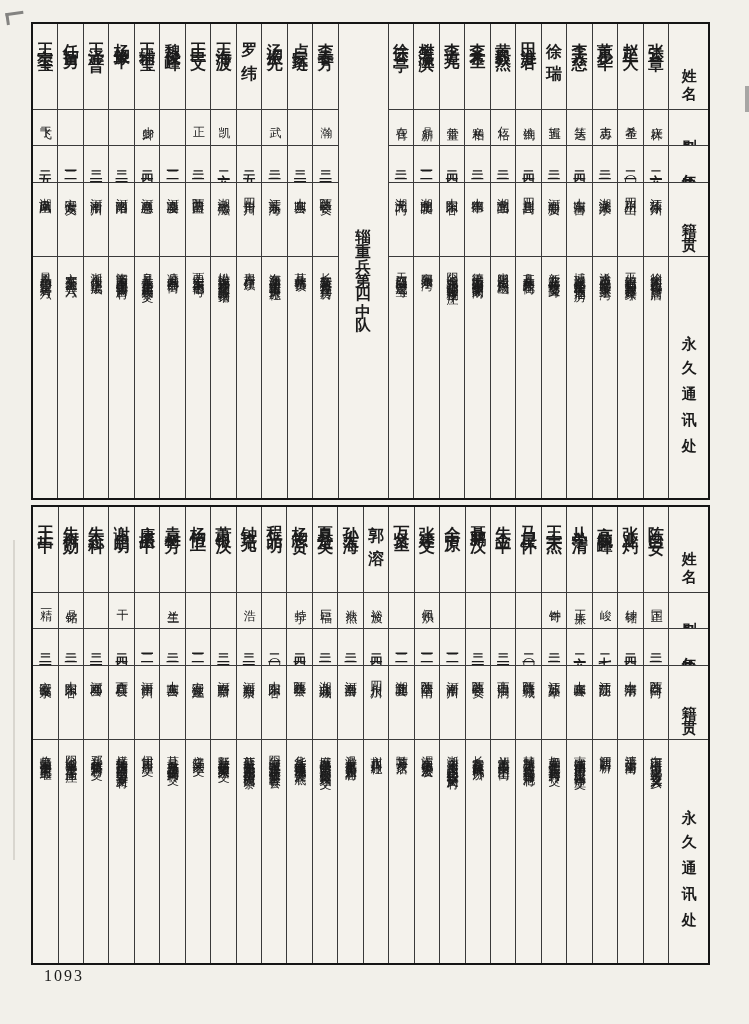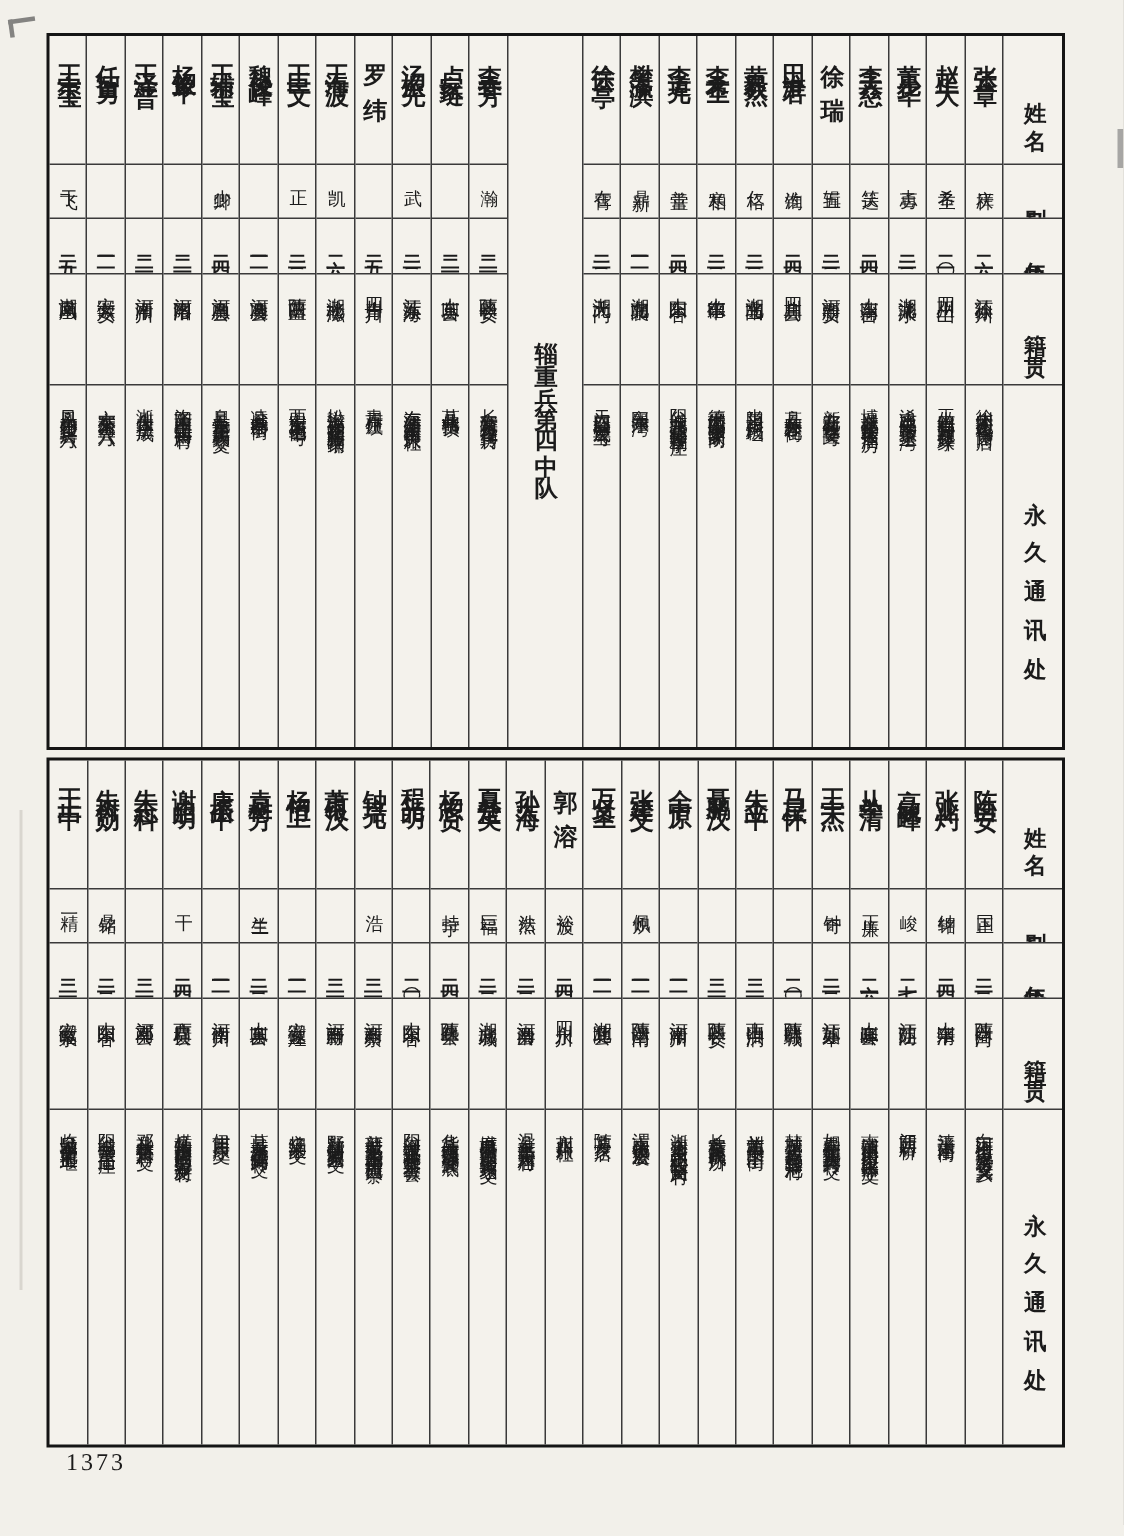--- a/index.html
+++ b/index.html
@@ -906,14 +906,14 @@
         </div>
         <div class="cell r-origin">
           <span class="vtext origin">安徽临泉</span>
         </div>
         <div class="cell r-addr">
           <span class="vtext address">临泉城南谢集北前王堰</span>
         </div>
       </div>
     </div>
 
-  <div class="page-number">1373</div>
+  <div class="page-number">1093</div>
 </div>
 
 </body></html>

